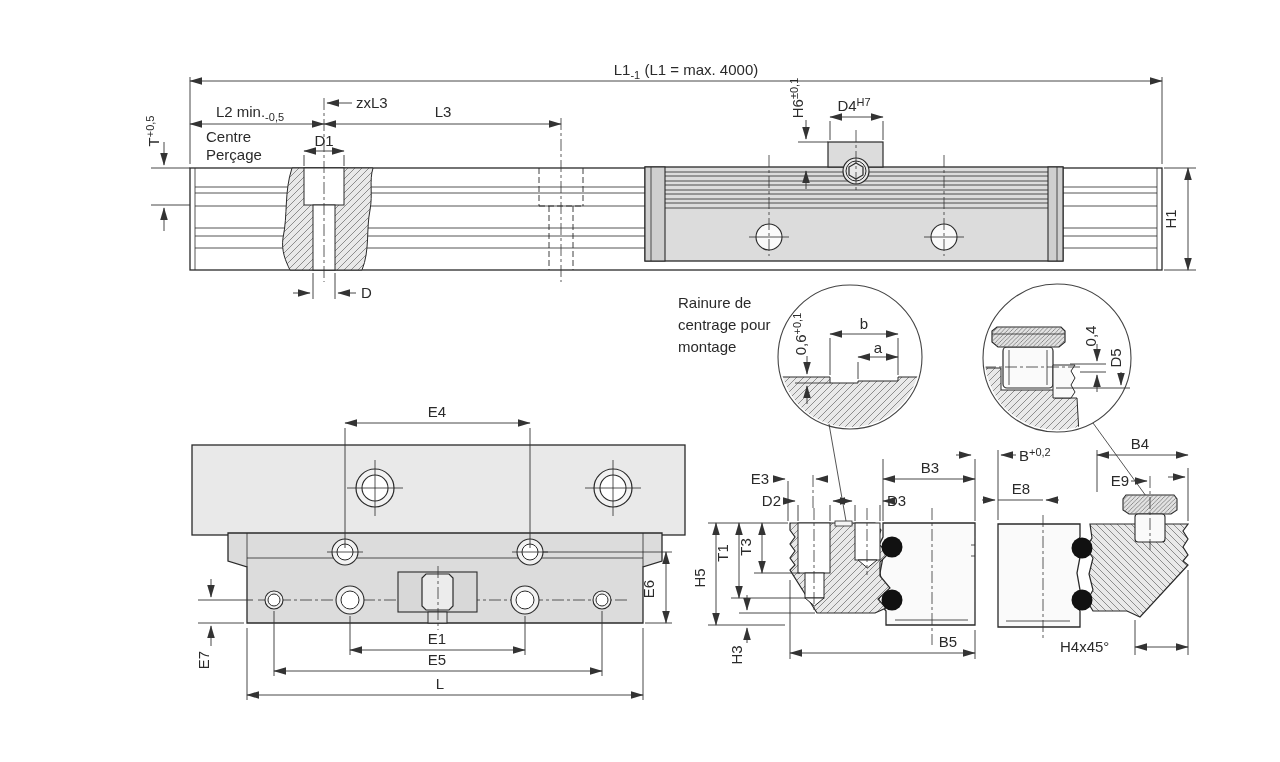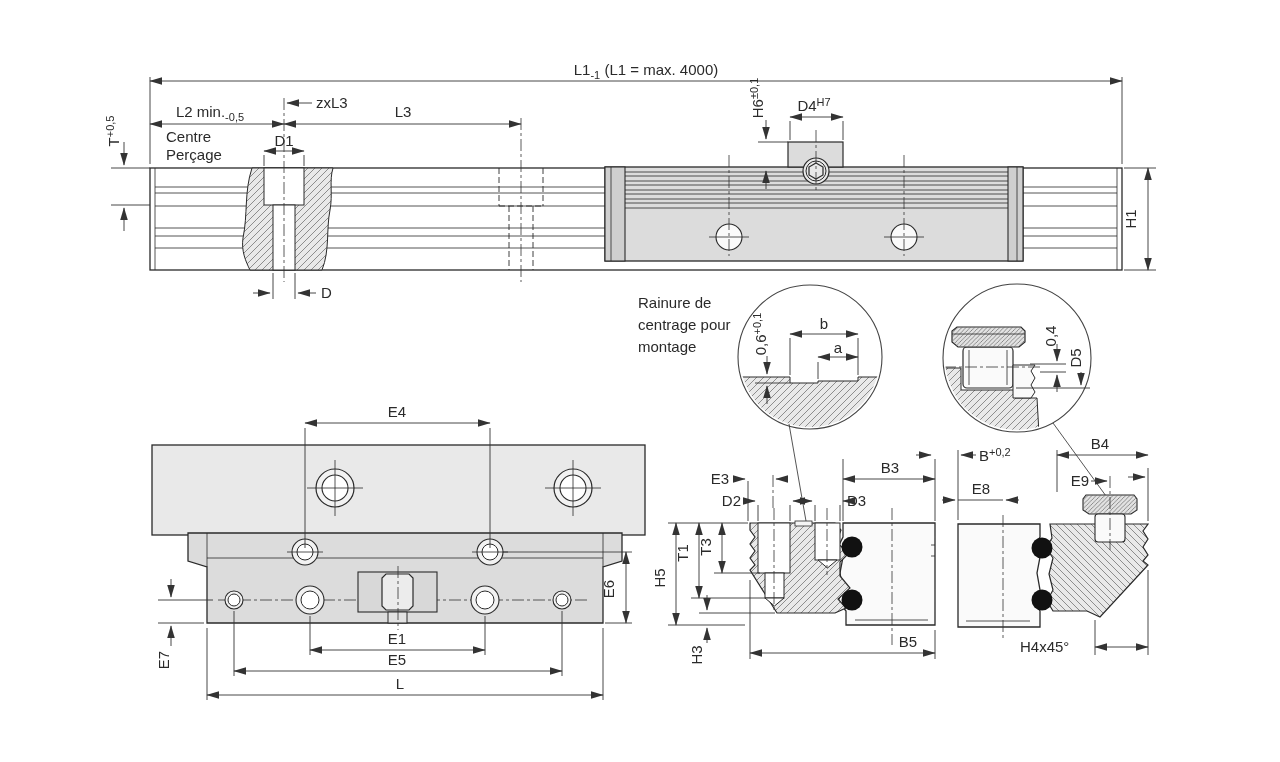--- a/index.html
+++ b/index.html
@@ -1,21 +1,21 @@
 <!DOCTYPE html>
 <html style="--background: #ffffff; --line: #2a2a2a; --dim: #333333; --fill-light: #e9e9e9; --fill-mid: #dcdcdc; --fill-dark: #cfcfcf; --fill-white: #fafafa; --ball: #111111; --hatch: #666666;"><head>
 <meta charset="utf-8">
 <style>
   :root{
     --background:#ffffff; --line:#2a2a2a; --dim:#333333;
     --fill-light:#e9e9e9; --fill-mid:#dcdcdc; --fill-dark:#cfcfcf;
     --fill-white:#fafafa; --ball:#111111; --hatch:#666666;
   }
   html,body{margin:0;padding:0;background:var(--background);}
-  .stage{width:1156px;height:762px;position:relative;background:var(--background);}
+  .stage{width:1156px;height:762px;position:relative;background:var(--background);margin-left:40px;}
   svg{display:block;}
   .outline{fill:none;stroke:var(--line);stroke-width:1.3;stroke-linejoin:miter;}
   .thin{fill:none;stroke:var(--line);stroke-width:0.8;}
   .dim{fill:none;stroke:var(--dim);stroke-width:0.9;}
   .cl{fill:none;stroke:var(--dim);stroke-width:0.8;stroke-dasharray:12 3 3 3;}
   .hid{fill:none;stroke:var(--line);stroke-width:0.9;stroke-dasharray:6 3;}
   .hl{stroke:var(--hatch);stroke-width:0.7;}
   .lbl{font-family:"Liberation Sans",sans-serif;font-size:15px;fill:var(--line);}
   .sup{font-size:11px;}
   .fl{fill:var(--fill-light);}

